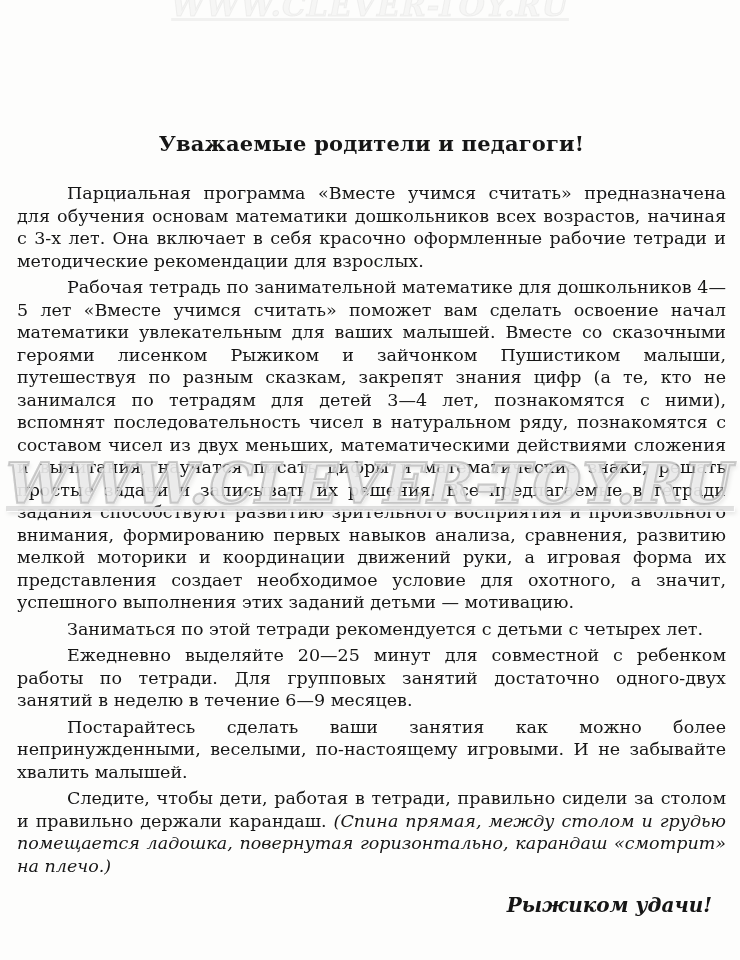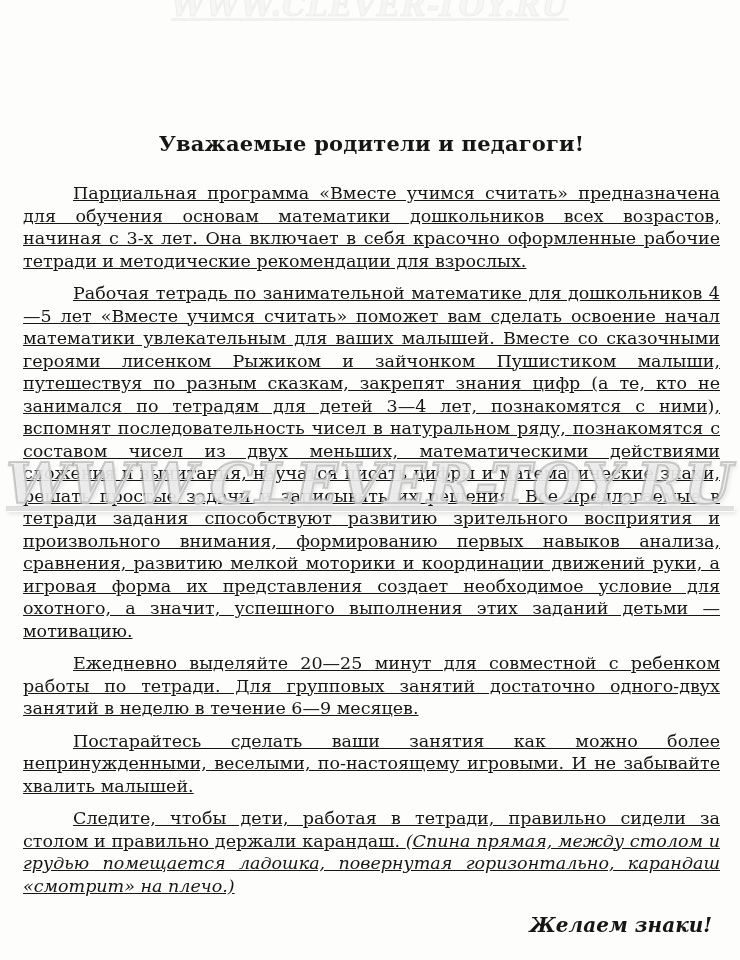--- a/index.html
+++ b/index.html
@@ -21,27 +21,26 @@
   .title {
     margin: 132px 0 0 0;
     text-align: center;
     font-size: 21px;
     line-height: 24px;
     font-weight: 700;
     letter-spacing: 0.2px;
   }
   .body-text { margin-top: 26px; }
   .body-text p {
-    margin: 10px;
+    margin: 4px;
     text-indent: 50px;
     text-align: justify;
     font-size: 17.5px;
     line-height: 22.5px;
     hyphens: auto;
-    text-decoration: underline;
     -webkit-hyphens: auto;
   }
   .italic { font-style: italic; }
   .signature {
     margin-top: 16px;
     padding-right: 18px;
     text-align: right;
     font-size: 20px;
     line-height: 24px;
     font-weight: 700;
@@ -81,26 +80,27 @@
 
   <div class="content">
 
     <h1 class="title">Уважаемые родители и педагоги!</h1>
 
     <div class="body-text">
       <p>Парциальная программа «Вместе учимся считать» предназначена для обучения основам математики дошкольников всех возрастов, начиная с 3-х лет. Она включает в себя красочно оформленные рабочие тетради и методические рекомендации для взрослых.</p>
 
       <p>Рабочая тетрадь по занимательной математике для дошкольников 4—5 лет «Вместе учимся считать» поможет вам сделать освоение начал математики увлекательным для ваших малышей. Вместе со сказочными героями лисенком Рыжиком и зайчонком Пушистиком малыши, путешествуя по разным сказкам, закрепят знания цифр (а те, кто не занимался по тетрадям для детей 3—4 лет, познакомятся с ними), вспомнят последовательность чисел в натуральном ряду, познакомятся с составом чисел из двух меньших, математическими действиями сложения и вычитания, научатся писать цифры и математические знаки, решать простые задачи и записывать их решения. Все предлагаемые в тетради задания способствуют развитию зрительного восприятия и произвольного внимания, формированию первых навыков анализа, сравнения, развитию мелкой моторики и координации движений руки, а игровая форма их представления создает необходимое условие для охотного, а значит, успешного выполнения этих заданий детьми — мотивацию.</p>
 
+      <p>Заниматься по этой тетради рекомендуется с детьми с четырех лет.</p>
 
       <p>Ежедневно выделяйте 20—25 минут для совместной с ребенком работы по тетради. Для групповых занятий достаточно одного-двух занятий в неделю в течение 6—9 месяцев.</p>
 
       <p>Постарайтесь сделать ваши занятия как можно более непринужденными, веселыми, по-настоящему игровыми. И не забывайте хвалить малышей.</p>
 
       <p><span>Следите, чтобы дети, работая в тетради, правильно сидели за столом и правильно держали карандаш. </span><span class="italic">(Спина прямая, между столом и грудью помещается ладошка, повернутая горизонтально, карандаш «смотрит» на плечо.)</span></p>
     </div>
 
-    <div class="signature">Желаем знаки!</div>
+    <div class="signature">Рыжиком удачи!</div>
   </div>
 
   <div class="watermark wm-mid">WWW.CLEVER-TOY.RU</div>
 
 </div>
 
 </body></html>

